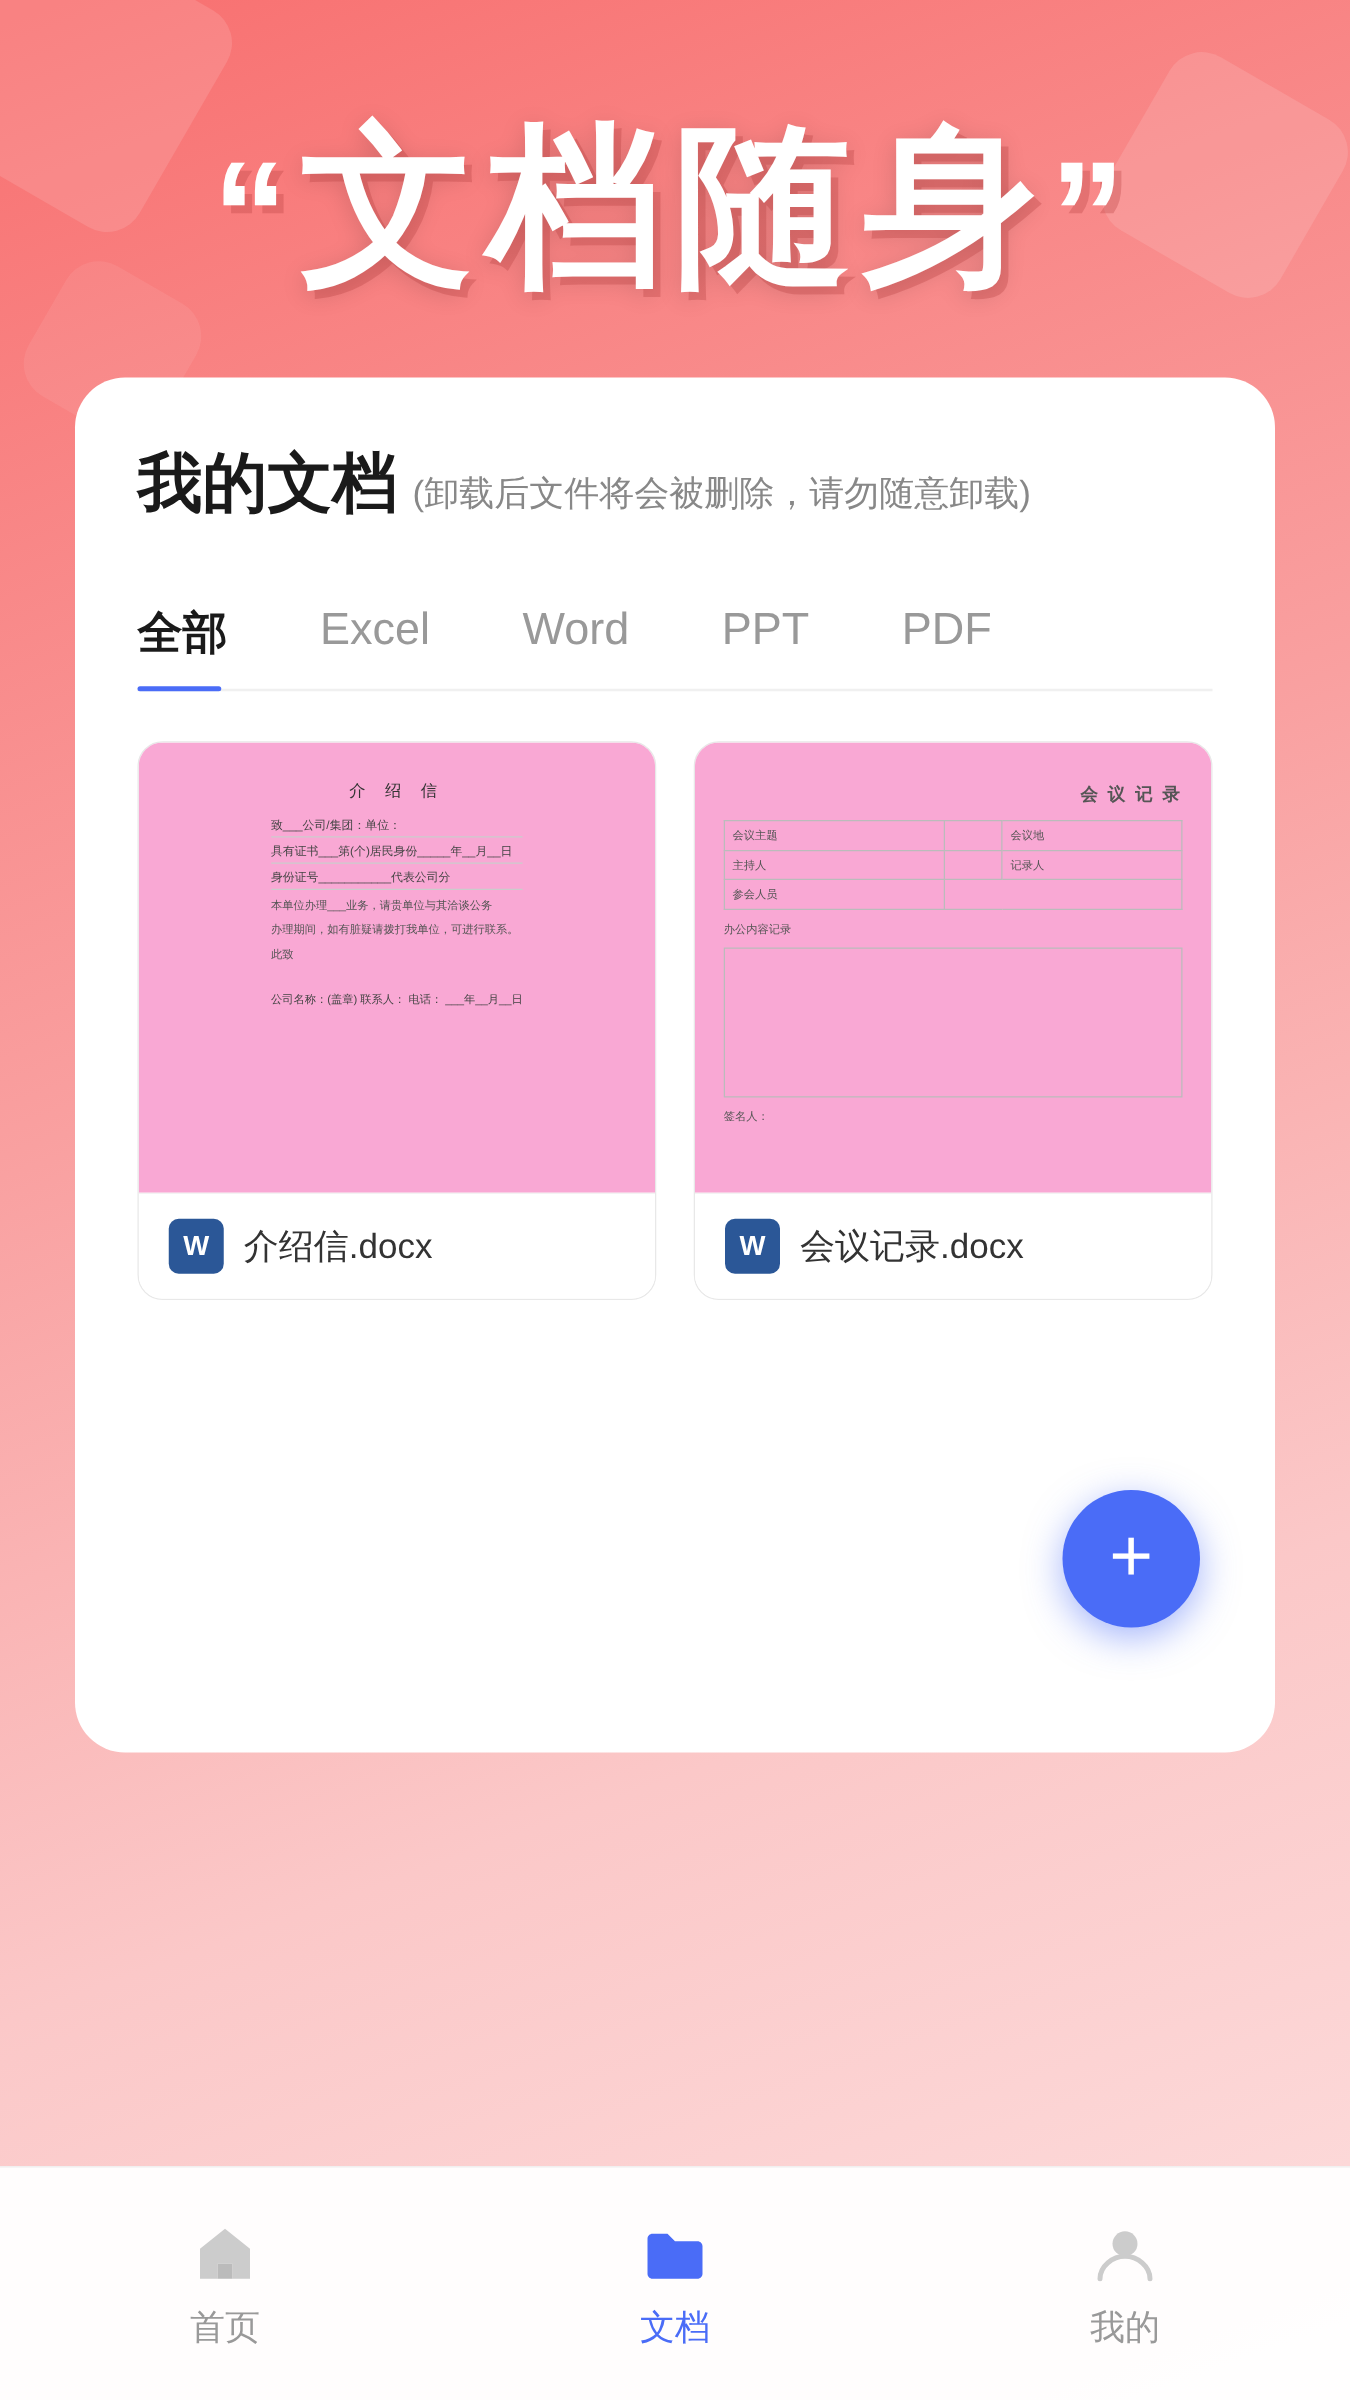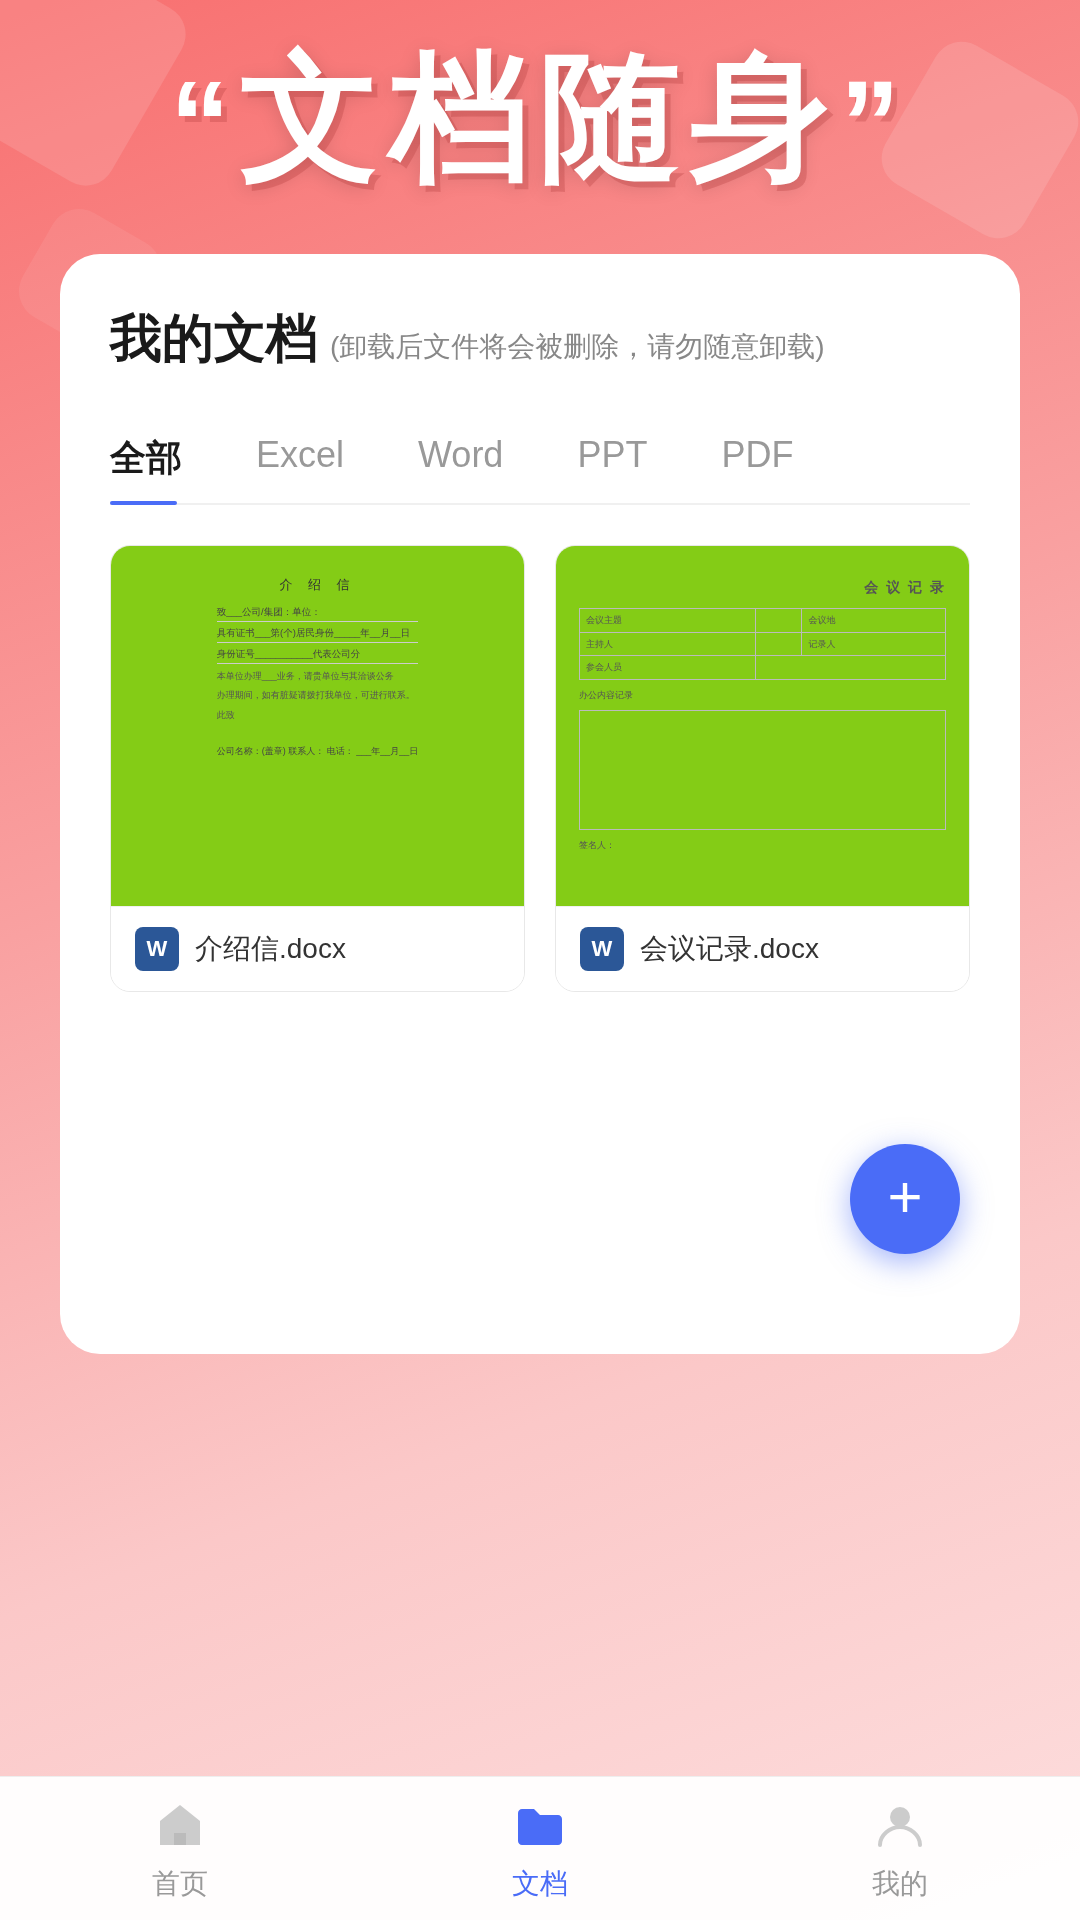--- a/index.html
+++ b/index.html
@@ -41,21 +41,21 @@
     .hex3 {
       width: 120px; height: 120px;
       top: 220px; left: 30px;
       opacity: 0.15;
     }
 
     
     .hero {
       position: relative;
       z-index: 1;
-      padding: 40px 60px 60px;
+      padding: 88px 60px 60px;
       text-align: center;
     }
 
     .hero-title {
       font-size: 140px;
       font-weight: 900;
       color: white;
       text-shadow: 6px 6px 0px rgba(180,60,60,0.3), 0 4px 20px rgba(0,0,0,0.15);
       line-height: 1.1;
       letter-spacing: 10px;
@@ -141,21 +141,21 @@
 
     .doc-card {
       border: 1.5px solid #e8e8e8;
       border-radius: 20px;
       overflow: hidden;
       cursor: pointer;
     }
 
     .doc-preview {
       height: 360px;
-      background: #84cc16;
+      background: #f9a8d4;
       display: flex;
       align-items: flex-start;
       justify-content: center;
       padding: 20px 15px;
       overflow: hidden;
       position: relative;
     }
 
     
     .doc-content {
@@ -249,21 +249,21 @@
       line-height: 1;
       margin-top: -4px;
     }
 
     
     .bottom-nav {
       position: absolute;
       bottom: 0;
       left: 0;
       right: 0;
-      height: 144px;
+      height: 187px;
       background: rgba(255,255,255,0.95);
       display: flex;
       align-items: center;
       justify-content: space-around;
       border-top: 1px solid #eee;
       z-index: 20;
     }
 
     .nav-item {
       display: flex;

